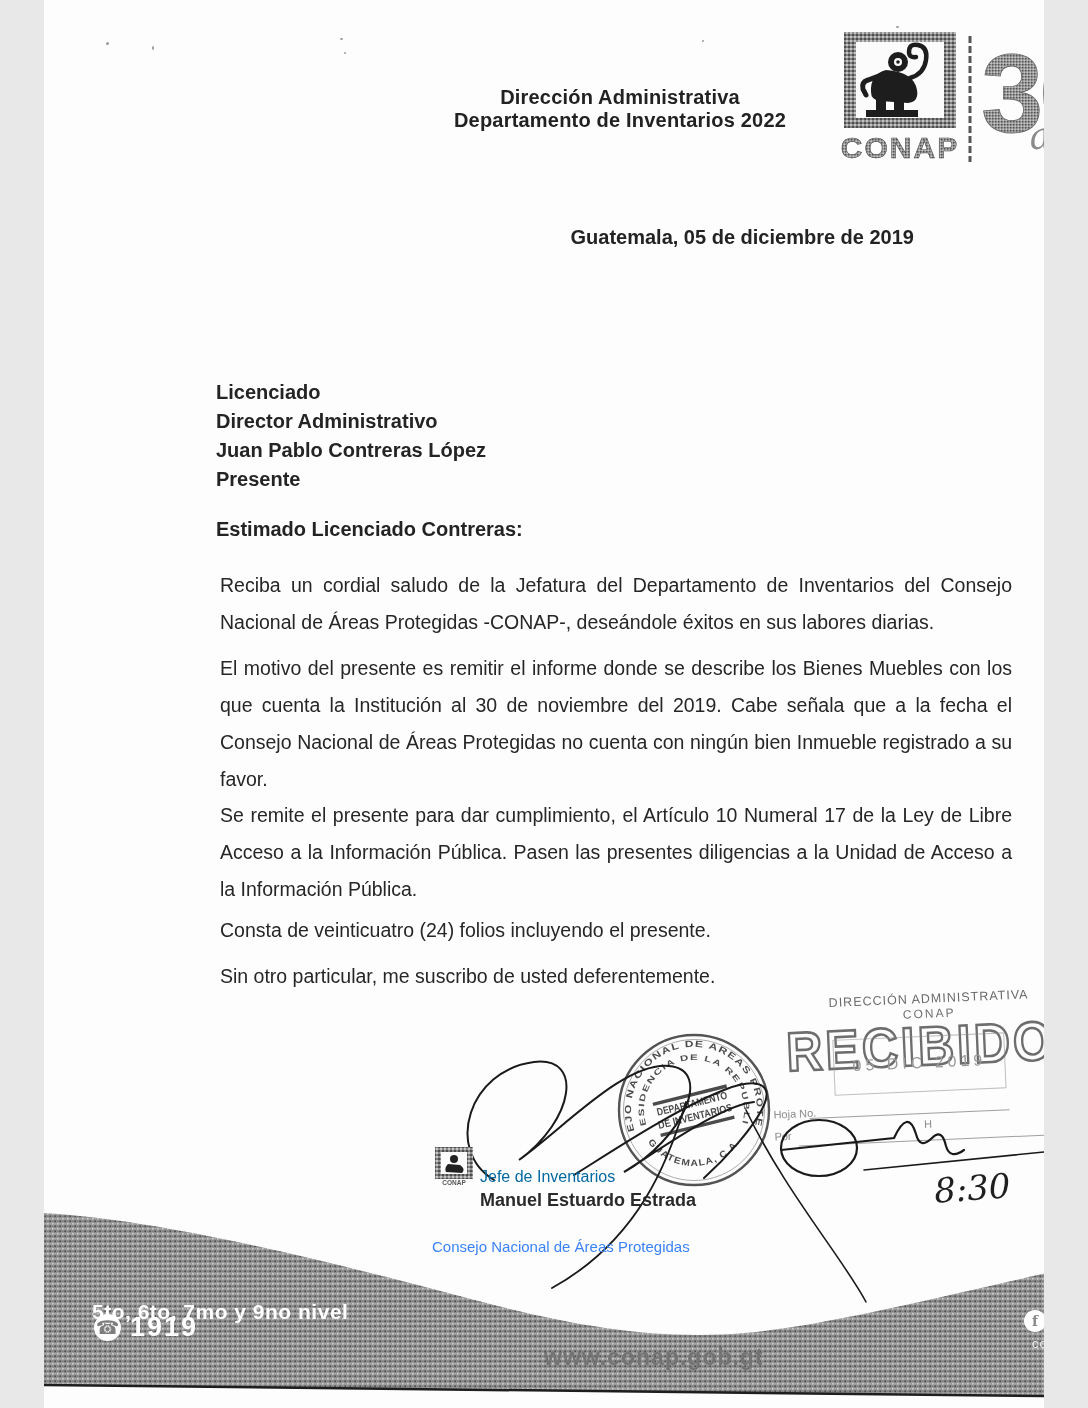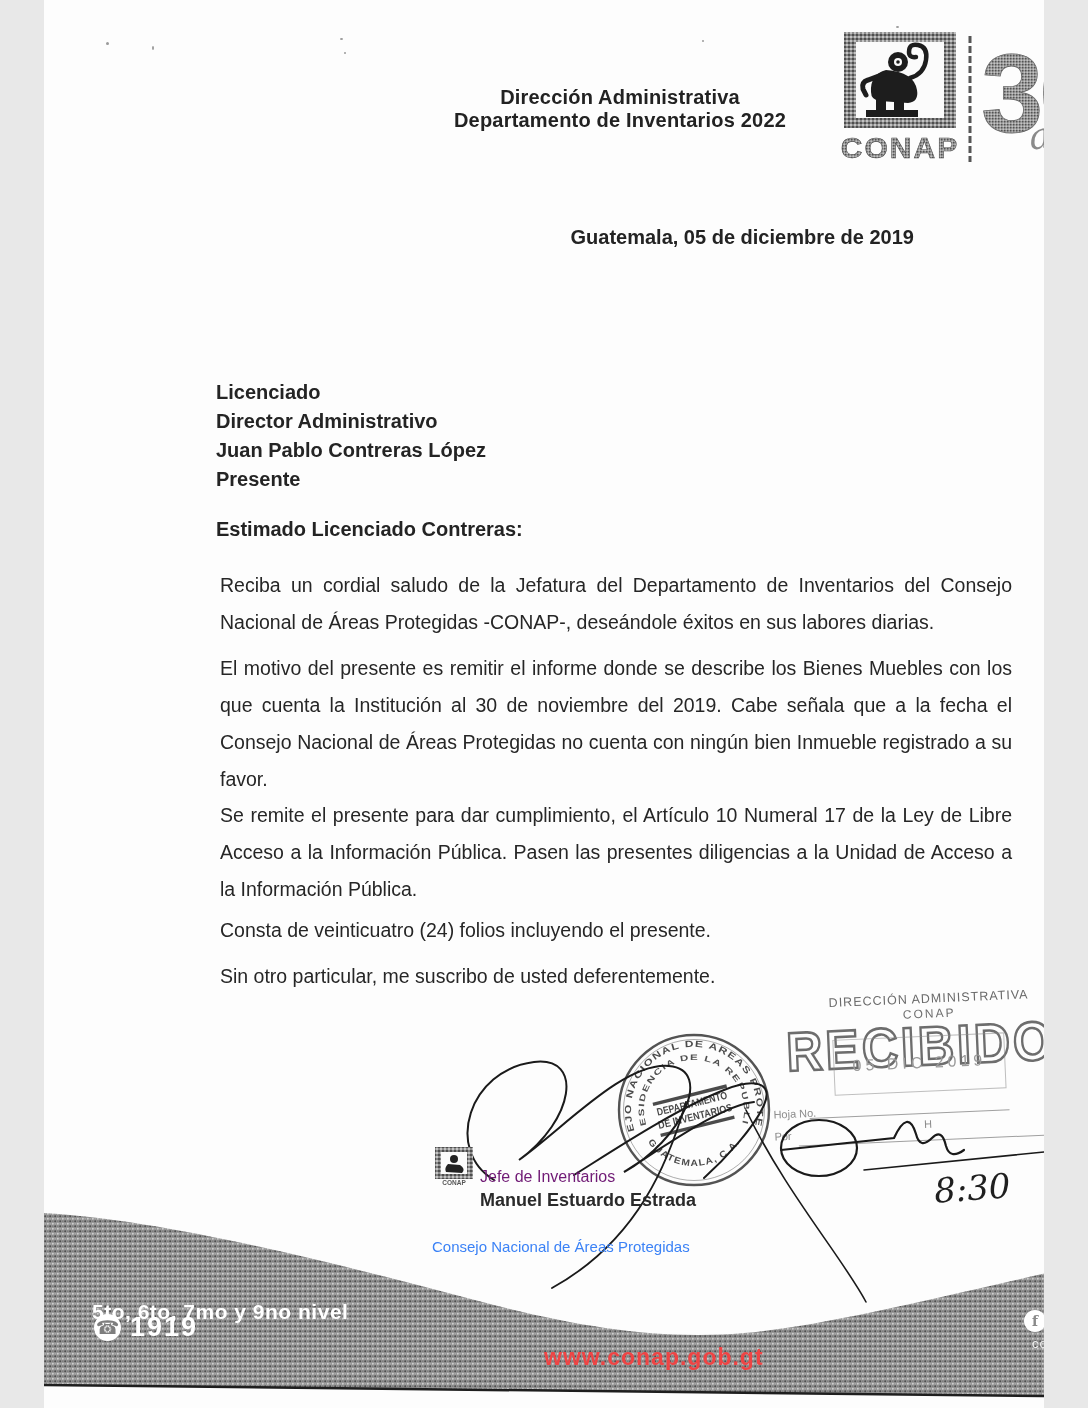--- a/index.html
+++ b/index.html
@@ -21,21 +21,21 @@
     text-align:justify; color:#262626;margin-left:10px;}
   .p1 { top:567px; }
   .p2 { top:650px; }
   .p3 { top:797px; }
   .p4 { top:912px; width:700px; text-align:left;}
   .p5 { top:958px; width:700px; text-align:left;}
   .speck { position:absolute; background:#9a9a9a; border-radius:50%; }
 
   
   .signer-name { left:436px; top:1190px; font-size:18px; font-weight:bold; color:#2a2a2a;}
-  .signer-title { left:436px; top:1168px; font-size:16px; color:#701a75;}
+  .signer-title { left:436px; top:1168px; font-size:16px; color:#0369a1;}
   .signer-org { left:388px; top:1190px; font-size:15px; color:#3b82f6;margin-top:48px;}
 
   
   .rstamp { left:728px; top:992px; width:300px; height:170px;
     transform:rotate(-2.5deg); color:#4c4c4c; }
   .rstamp .l1 { position:absolute; left:40px; top:0; width:240px; text-align:center;
     font-size:12.5px; letter-spacing:1px; color:#6a6a6a; white-space:nowrap;}
   .rstamp .l2 { position:absolute; left:40px; top:15px; width:240px; text-align:center;
     font-size:12px; letter-spacing:2px; color:#6f6f6f;}
   .rstamp .big { position:absolute; left:2px; top:26px; width:296px; text-align:center;
@@ -58,21 +58,21 @@
     font-family:"DejaVu Serif", serif; font-style:italic; transform:rotate(-4deg);}
 
   
   .f-addr1 { left:48px; top:1258px; font-size:21px; font-weight:bold; color:#fff;
     letter-spacing:.5px; text-shadow:0 0 2px rgba(255,255,255,.4);}
   .f-addr2 { left:48px; top:1284px; font-size:21px; font-weight:bold; color:#fff; letter-spacing:.5px;margin-top:16px;}
   .f-phone-wrap { left:50px; top:1312px; display:flex; align-items:center; gap:9px; }
   .f-phone-ic { width:27px; height:27px; background:#fff; border-radius:50%;
     color:#7e7e7e; font-size:19px; line-height:27px; text-align:center;}
   .f-phone { font-size:27px; font-weight:bold; color:#fff; letter-spacing:2px;}
-  .f-web { left:500px; top:1344px; font-size:23px; font-weight:bold; color:#ef4444; letter-spacing:1px;}
+  .f-web { left:500px; top:1344px; font-size:23px; font-weight:bold; color:#737373; letter-spacing:1px;}
   .f-social { left:980px; top:1310px; display:flex; gap:5px;}
   .f-social .sic { width:22px; height:22px; background:#fff; border-radius:50%;
     display:flex; align-items:center; justify-content:center; color:#8a8a8a;
     font-size:14px; font-weight:bold; font-family:"DejaVu Serif", serif;}
   .f-handle { left:988px; top:1336px; font-size:13px; color:#efefef; letter-spacing:1px;}
 </style>
 </head>
 <body>
 
 <div class="page">

